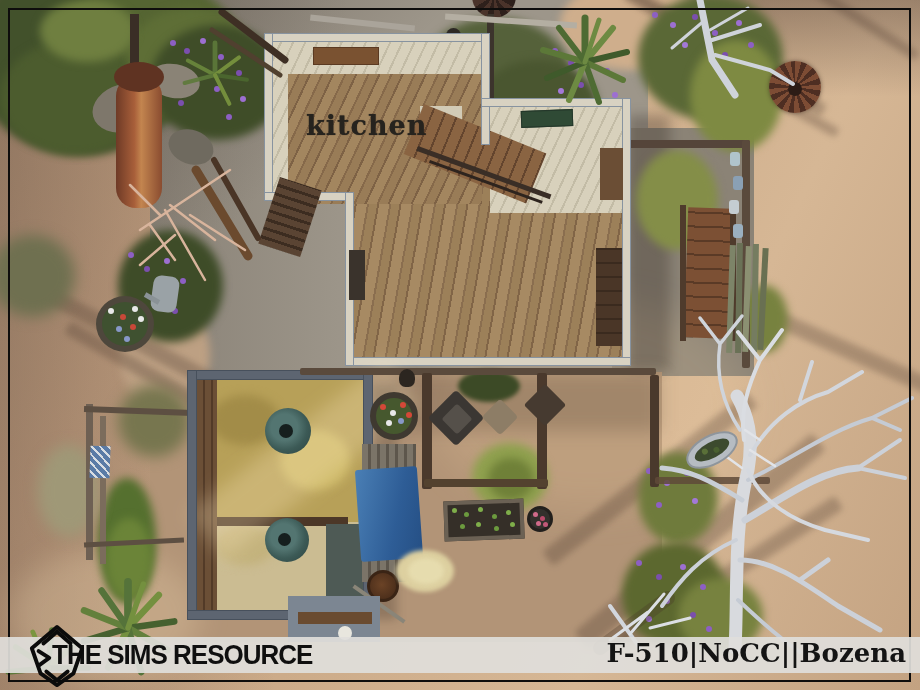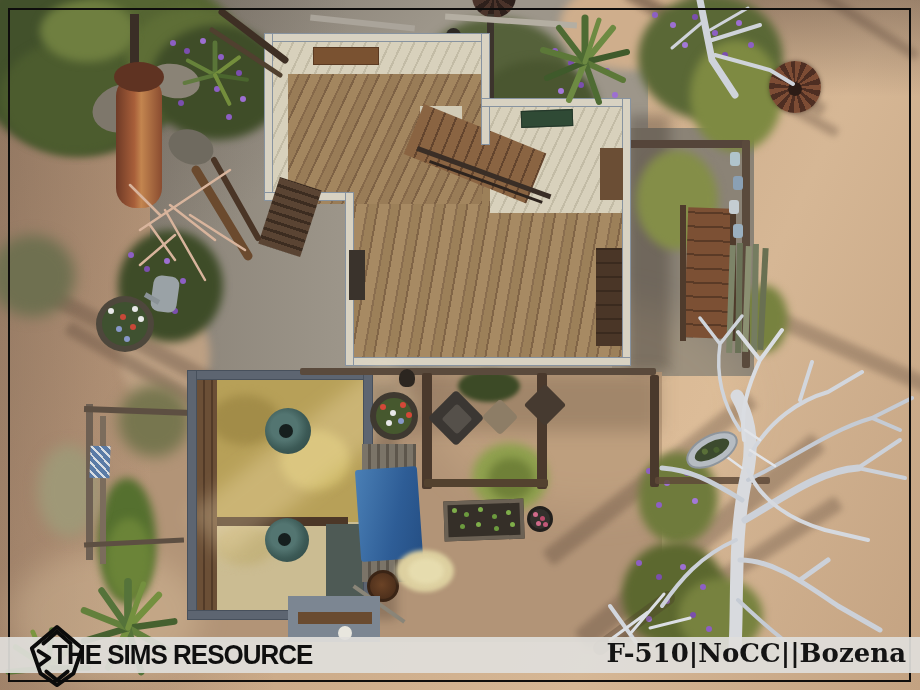--- a/index.html
+++ b/index.html
@@ -156,20 +156,21 @@
   <div class="wall" style="left:345px;top:357px;width:286px;height:9px;"></div>
   <div class="wall" style="left:345px;top:192px;width:9px;height:174px;"></div>
 
   <div class="abs" style="left:313px;top:47px;width:64px;height:16px;background:#7a5231;border:1px solid #5b3a22;"></div>
   <div class="abs" style="left:521px;top:110px;width:50px;height:15px;background:#2f4a35;transform:rotate(-2deg);border:1px solid #24372a;"></div>
   <div class="abs" style="left:596px;top:248px;width:26px;height:98px;background:repeating-linear-gradient(0deg,#4a3627 0 12px,#3a2a1e 12px 14px);"></div>
   <div class="abs" style="left:600px;top:148px;width:23px;height:52px;background:#6b4e35;"></div>
   <div class="abs" style="left:349px;top:250px;width:16px;height:50px;background:#3a332c;"></div>
   <div class="abs" style="left:268px;top:182px;width:44px;height:70px;transform:rotate(18deg);background:repeating-linear-gradient(0deg,#5a4433 0 6px,#3c2c20 6px 9px);"></div>
 
+  <div class="roomlabel" style="left:306px;top:110px;font-size:27px;">kitchen</div>
 
   <div class="abs" style="left:197px;top:380px;width:166px;height:230px;background:#cbbc92;"></div>
   <div class="abs" style="left:197px;top:380px;width:166px;height:142px;background:#b7a058;"></div>
   <div class="blob" style="left:210px;top:395px;width:70px;height:50px;background:#a28c48;filter:blur(5px);"></div>
   <div class="blob" style="left:280px;top:430px;width:70px;height:60px;background:#cdb968;filter:blur(5px);"></div>
   <div class="blob" style="left:215px;top:525px;width:60px;height:40px;background:#c3b27c;filter:blur(5px);"></div>
   <div class="abs" style="left:214px;top:517px;width:134px;height:9px;background:#4c3727;"></div>
   <div class="abs" style="left:326px;top:524px;width:37px;height:84px;background:#4e5a55;"></div>
   <div class="abs" style="left:197px;top:380px;width:20px;height:230px;background:repeating-linear-gradient(90deg,#6b4f36 0 6px,#523a27 6px 8px);"></div>
   <div class="abs" style="left:180px;top:430px;width:250px;height:58px;background:rgba(255,235,190,.28);filter:blur(9px);transform:rotate(-38deg);"></div>

